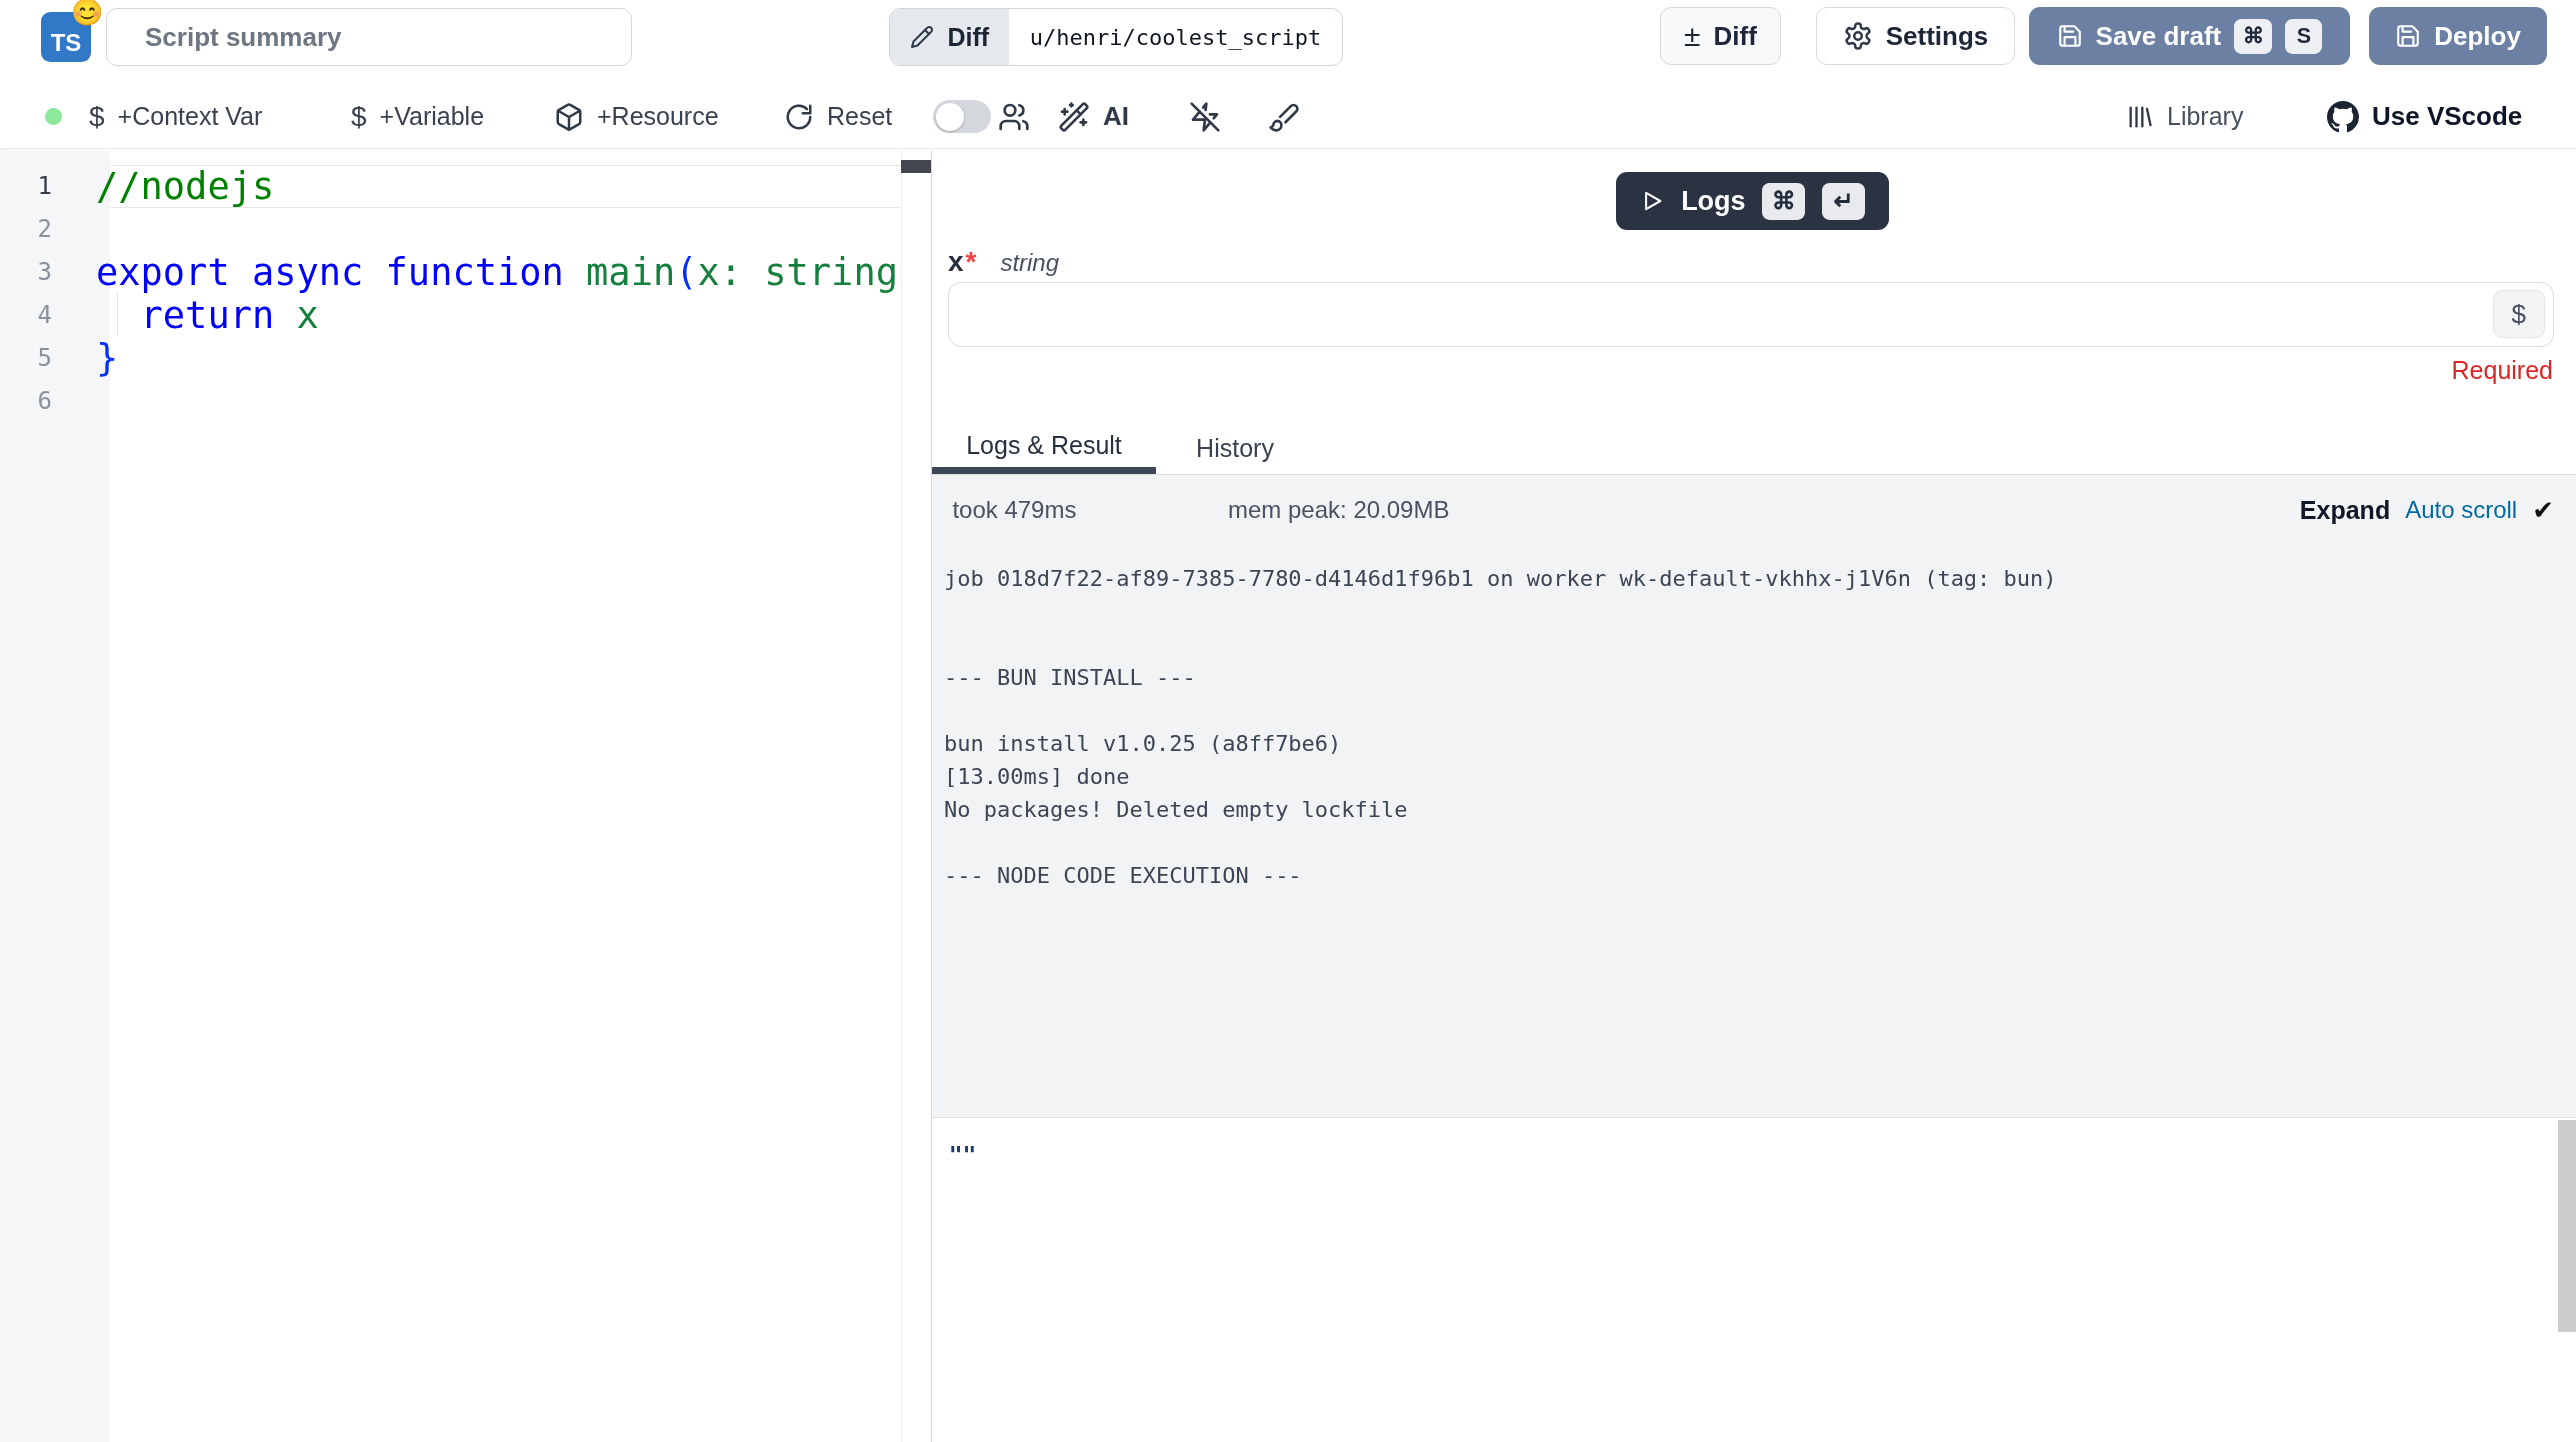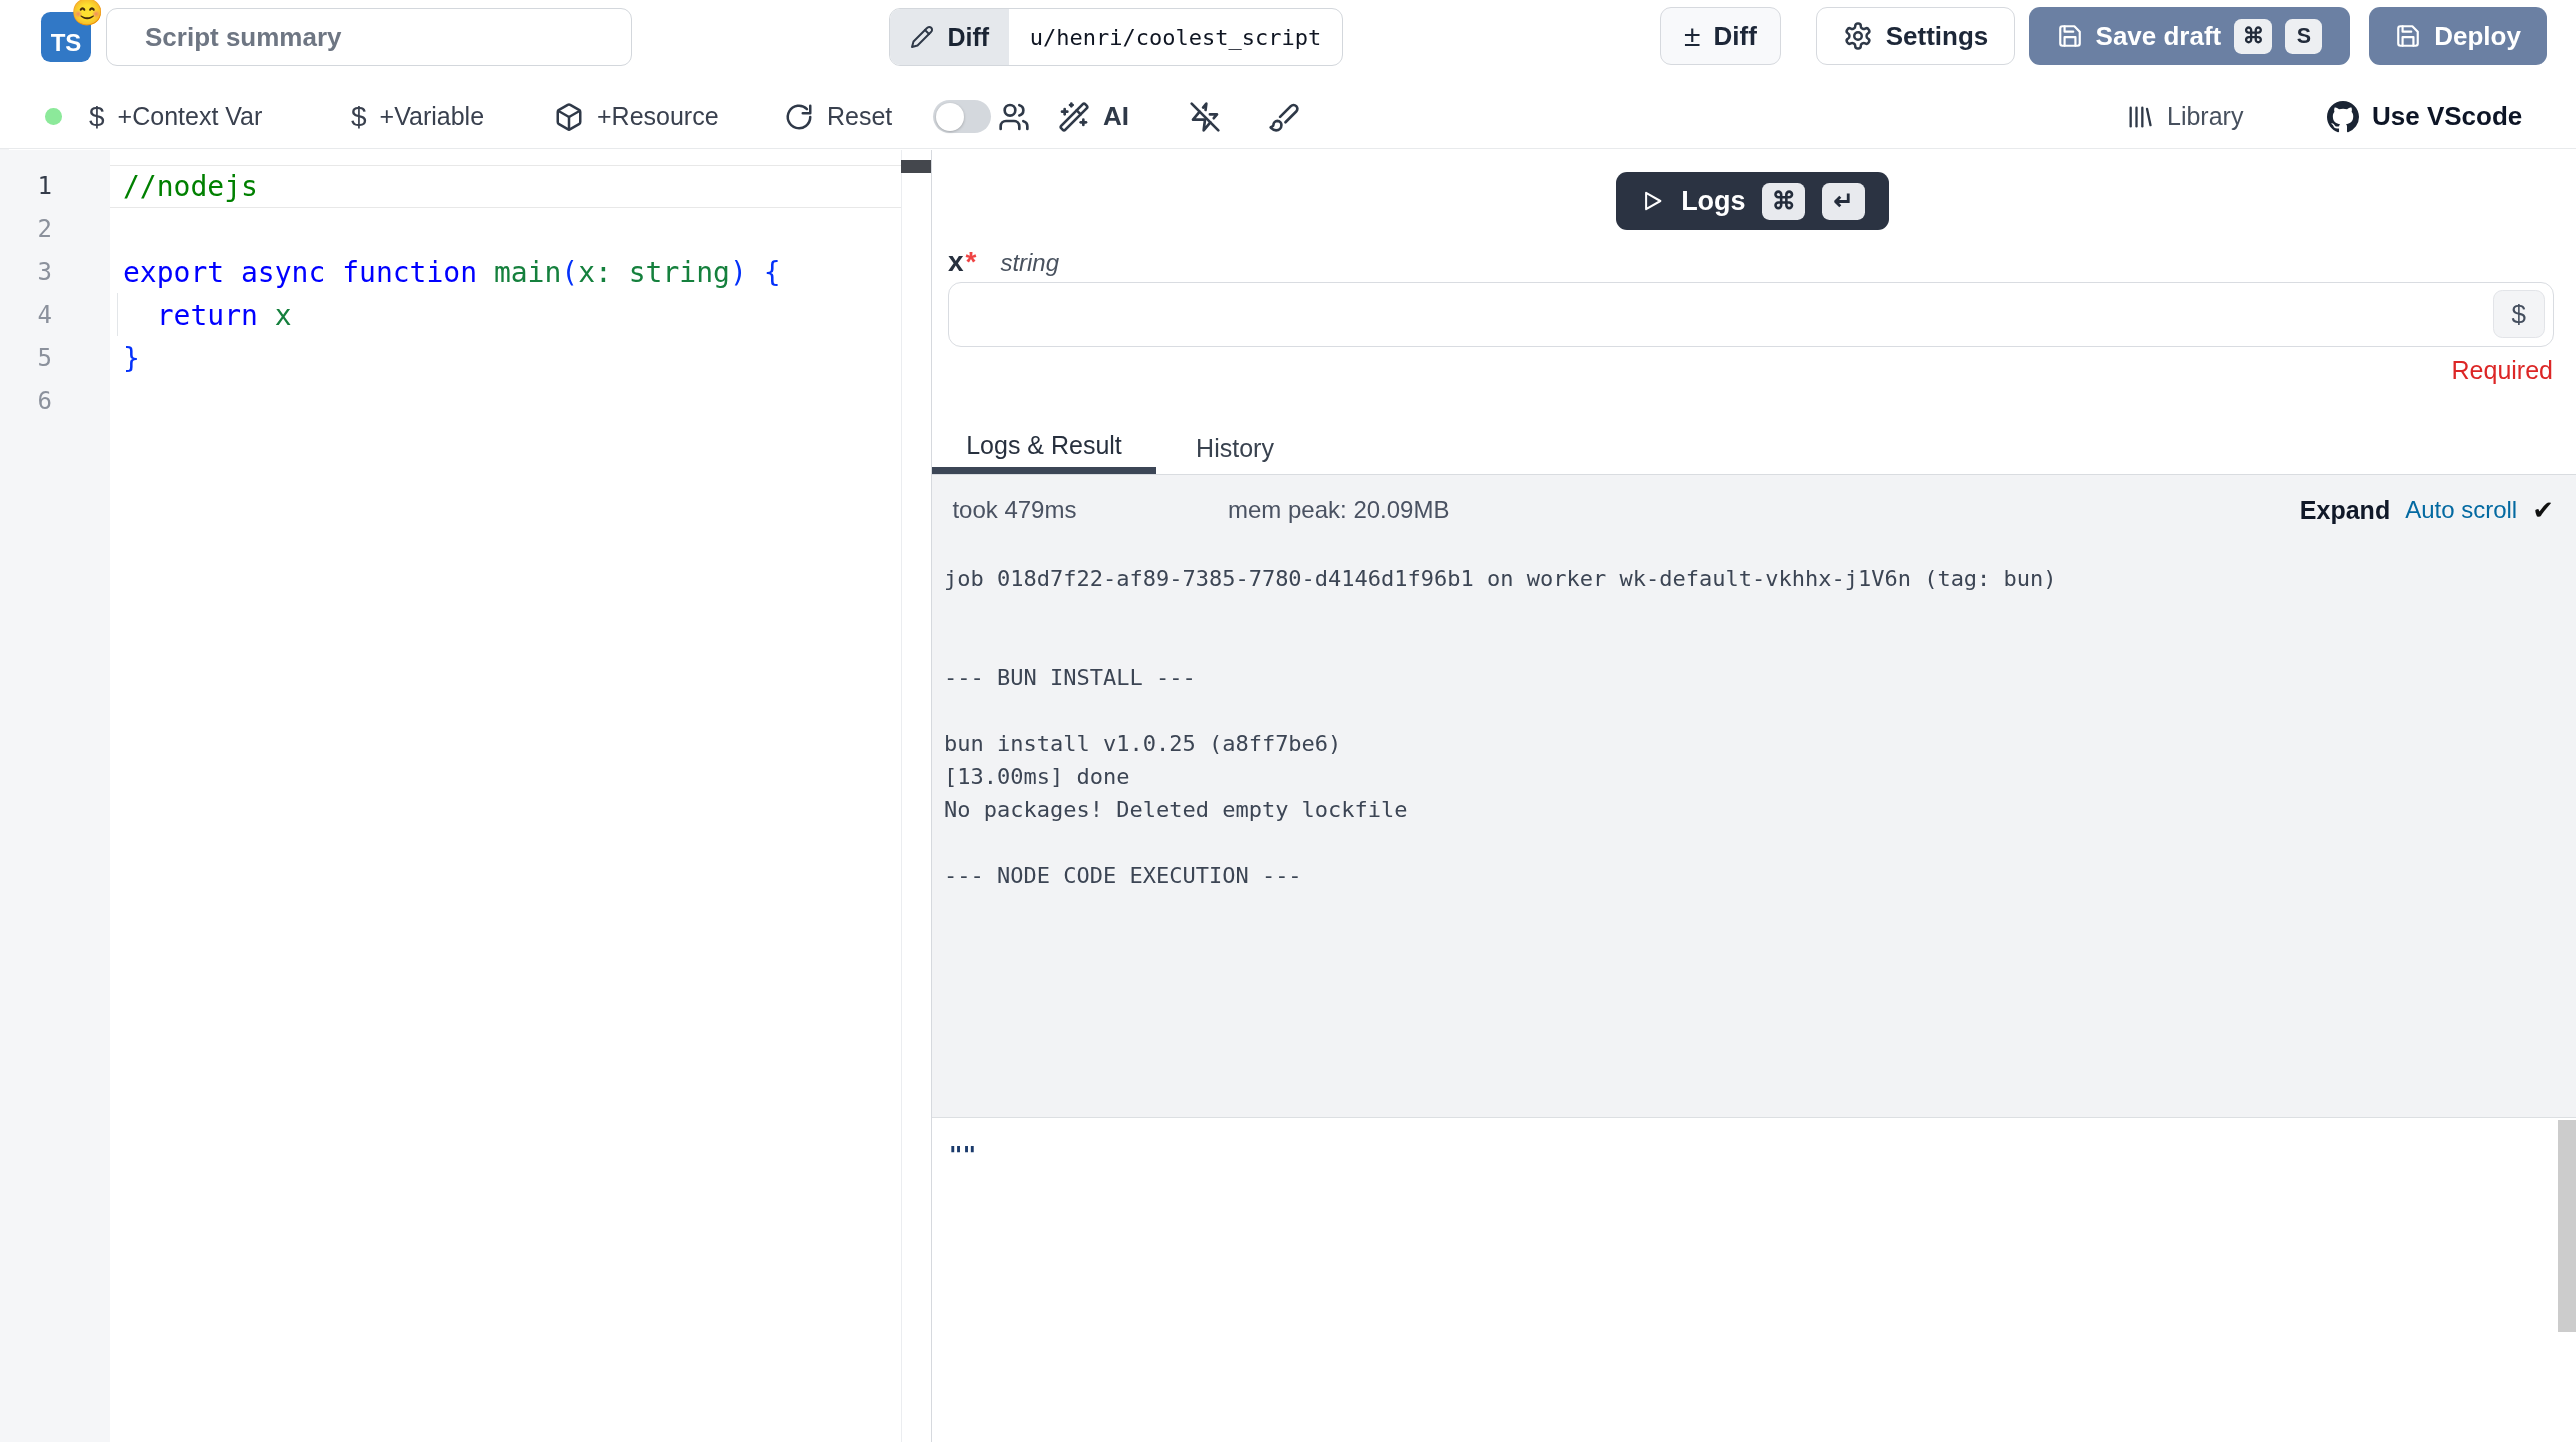--- a/index.html
+++ b/index.html
@@ -77,22 +77,22 @@
   .current-line { left:110px; top:15px; width:792px; height:43px; border-top:1.4px solid #e8e8e8; border-bottom:1.4px solid #e8e8e8; }
   .indent-guide { left:117px; top:143px; width:0.9px; height:43px; background:#e3e6e9; }
   .code-rows { position:absolute; left:0; top:15px; right:30px; }
   .crow { position:relative; height:43px; }
   .ln {
     position:absolute; left:0; width:52px; text-align:right; line-height:43px;
     font-family:"DejaVu Sans Mono", monospace; font-size:24px; color:#8b919c;
   }
   .ln.active { color:#343c4a; }
   .ct {
-    position:absolute; left:123px; line-height:43px; white-space:pre;
-    font-family:"DejaVu Sans Mono", monospace; font-size:28px; color:#000;
+    position:absolute; left:96px; line-height:43px; white-space:pre;
+    font-family:"DejaVu Sans Mono", monospace; font-size:37px; color:#000;
   }
   .tok-k { color:#0000ff; } .tok-c { color:#008000; } .tok-b { color:#0431fa; } .tok-p { color:#15803d; }
 
   
   .rightpane { left:931px; top:150px; width:1645px; height:1293px; border-left:0.9px solid #d6d9de; background:#fff; }
   .test-btn {
     position:absolute; left:684px; top:22px; width:273px; height:58px;
     background:#2b3342; color:#fff; border-radius:11px;
     display:flex; align-items:center; justify-content:center; gap:16.7px; padding:0 24px;
     font-size:27px; font-weight:700;

